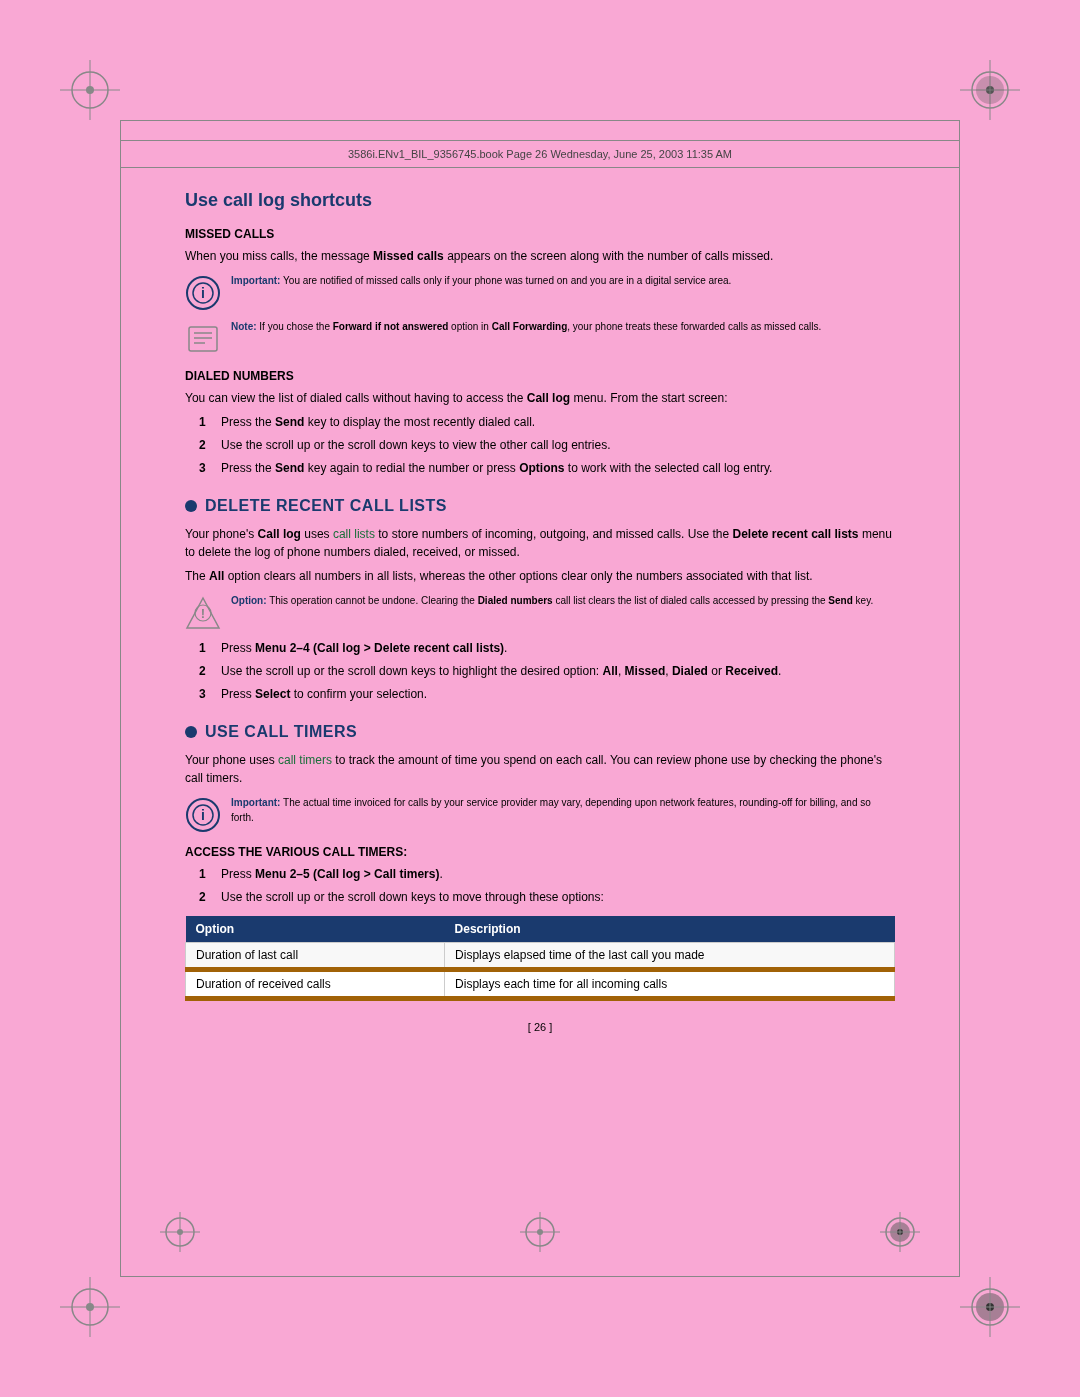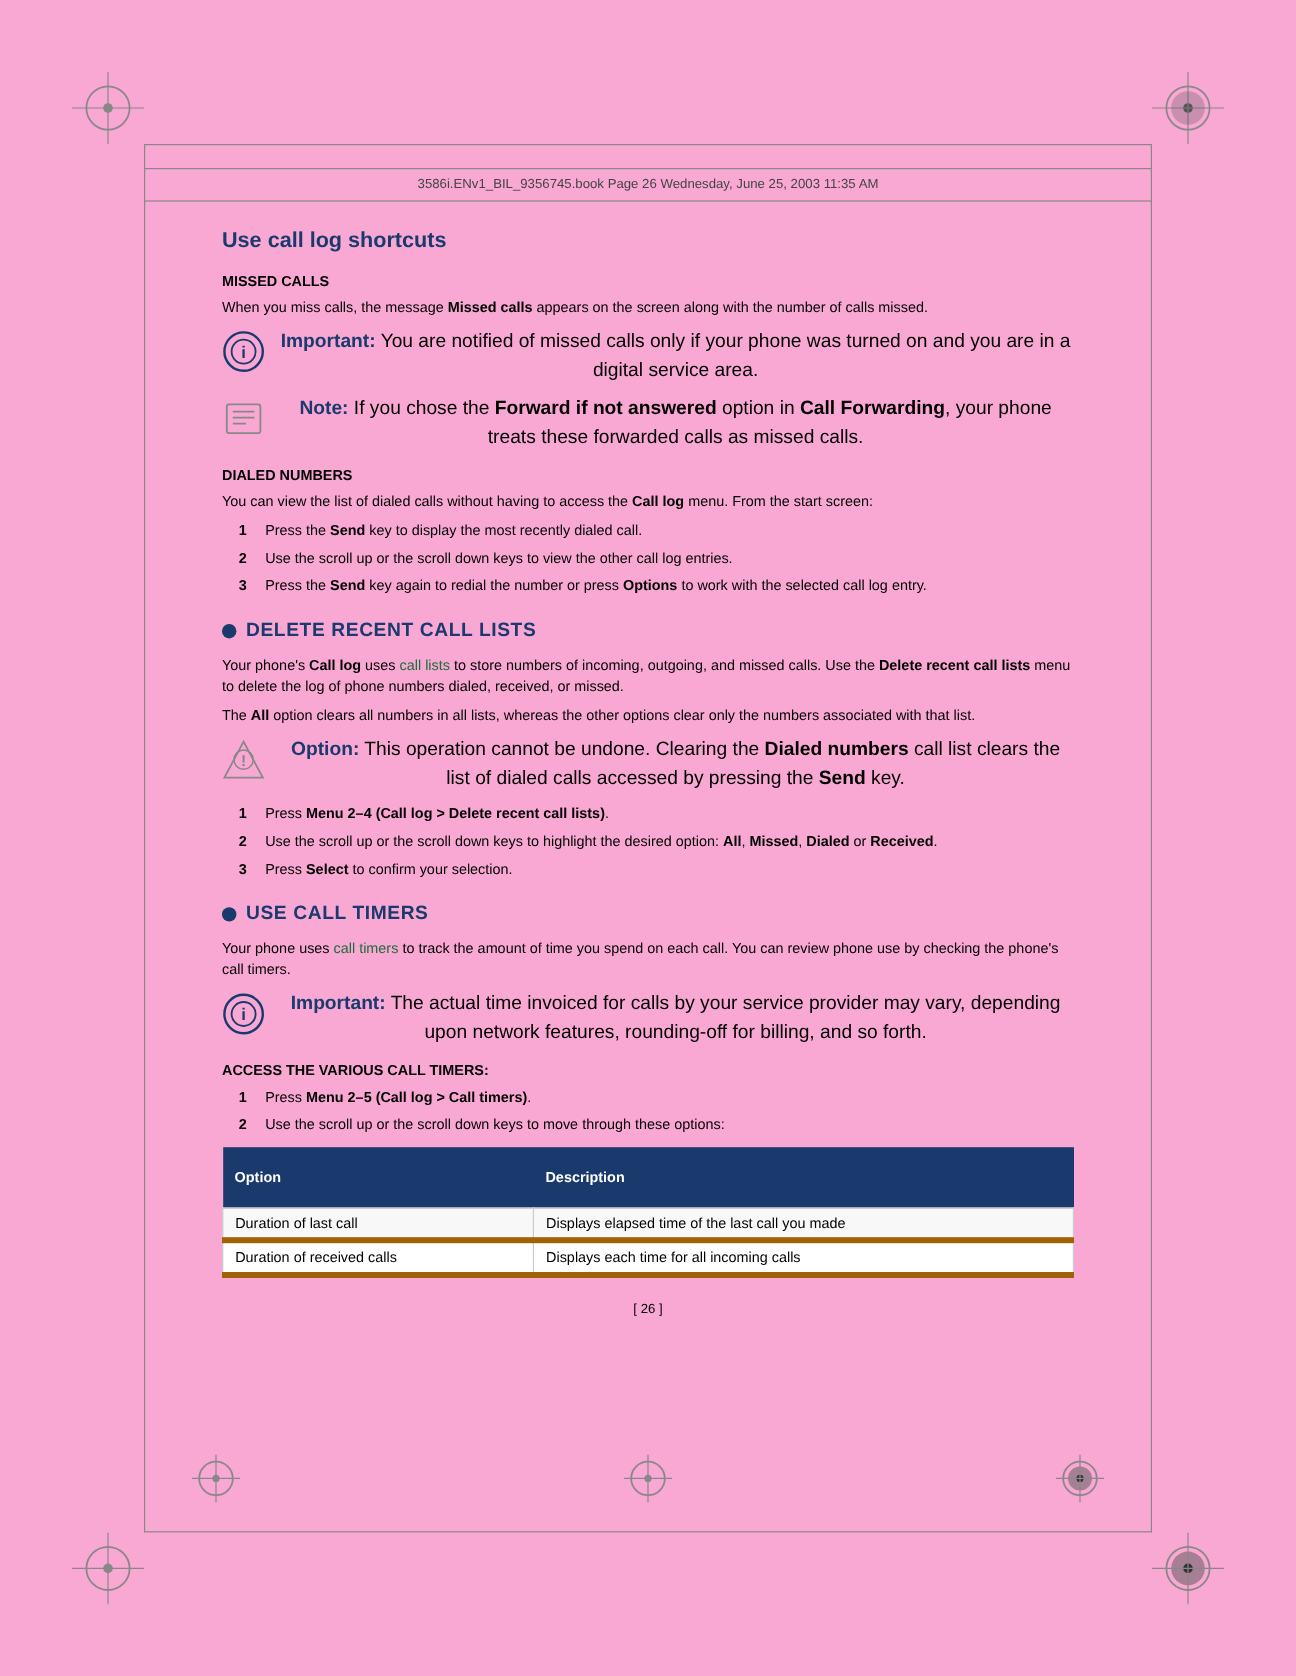--- a/index.html
+++ b/index.html
@@ -171,24 +171,23 @@
       align-items: flex-start;
     }
     .note-icon {
       width: 36px;
       height: 36px;
       flex-shrink: 0;
       margin-right: 10px;
       margin-top: 2px;
     }
     .note-text {
-      font-size: 16px;
+      font-size: 10px;
       line-height: 1.5;
       flex: 1;
-      text-align: center;
     }
     .note-label {
       font-weight: bold;
       color: #1a3a6e;
     }
 
     
     .link-text {
       color: #1a6e3a;
     }
@@ -198,21 +197,21 @@
       width: 100%;
       border-collapse: collapse;
       margin-top: 10px;
       font-size: 12px;
     }
     .data-table thead tr {
       background: #1a3a6e;
       color: #fff;
     }
     .data-table thead th {
-      padding: 18px 10px;
+      padding: 6px 10px;
       text-align: left;
       font-weight: bold;
     }
     .data-table tbody tr {
       background: #fff;
       border-bottom: 5px solid #a16207;
     }
     .data-table tbody tr:nth-child(odd) {
       background: #f8f8f8;
     }

